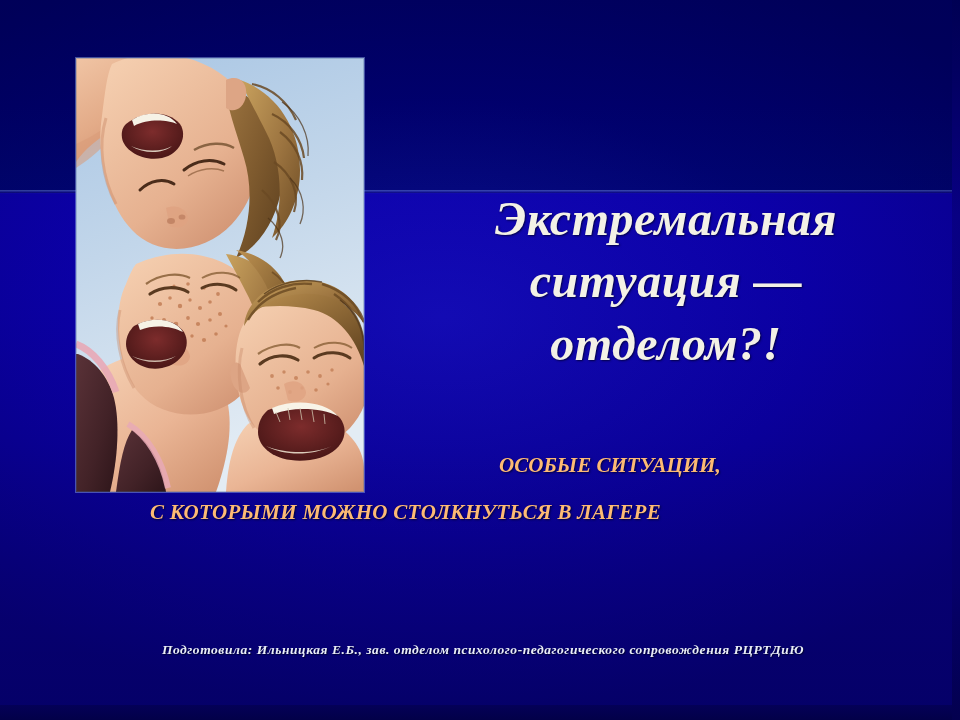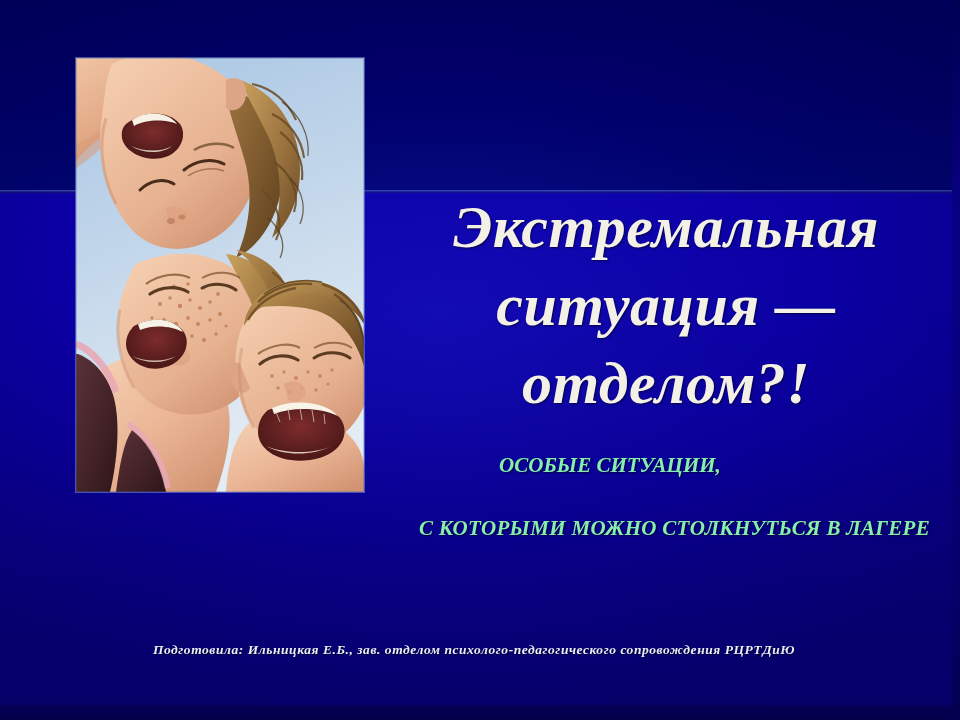--- a/index.html
+++ b/index.html
@@ -82,50 +82,50 @@
   #title {
     position: absolute;
     left: 396px;
     top: 188px;
     width: 540px;
     text-align: center;
     color: #f3f1e6;
     font-family: "Liberation Serif", "DejaVu Serif", serif;
     font-style: italic;
     font-weight: bold;
-    font-size: 60px;
+    font-size: 48px;
     line-height: 1.30;
     letter-spacing: 0.5px;
     text-shadow: 1px 1px 2px rgba(0,0,40,0.75);
   }
   #title .tline { display: block; }
 
   
   #subtitle {
     position: absolute;
     left: 150px;
     top: 452px;
     width: 780px;
-    color: #86efac;
+    color: #fdba74;
     font-family: "Liberation Serif", "DejaVu Serif", serif;
     font-style: italic;
     font-weight: bold;
     font-size: 21px;
     line-height: 1.30;
     text-shadow: 1px 1px 2px rgba(0,0,40,0.8);
     white-space: nowrap;
   }
   #subtitle .sline { display: block; }
   #subtitle .sline-1 { text-align: center; padding-left: 140px; }
-  #subtitle .sline-2 { text-align: right; padding-left: 0; margin-top: 36px; letter-spacing: 0.3px; }
+  #subtitle .sline-2 { text-align: left; padding-left: 0; margin-top: 20px; letter-spacing: 0.3px; }
 
   
   #credit {
     position: absolute;
-    left: 14px;
+    left: 23px;
     top: 638px;
     width: 920px;
     text-align: center;
     color: #eaeef6;
     font-family: "Liberation Serif", "DejaVu Serif", serif;
     font-style: italic;
     font-weight: bold;
     font-size: 13.5px;
     line-height: 1.72;
     letter-spacing: 0.55px;

